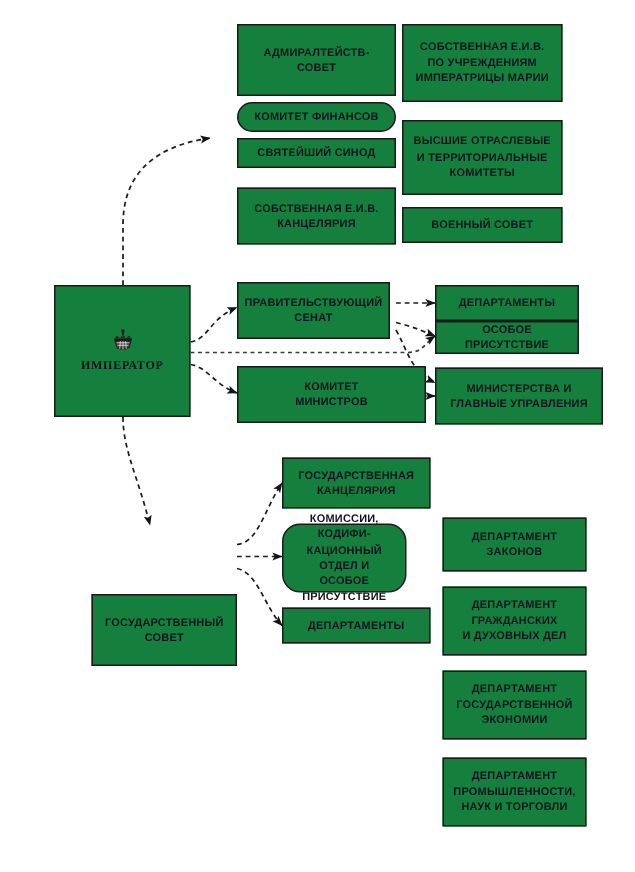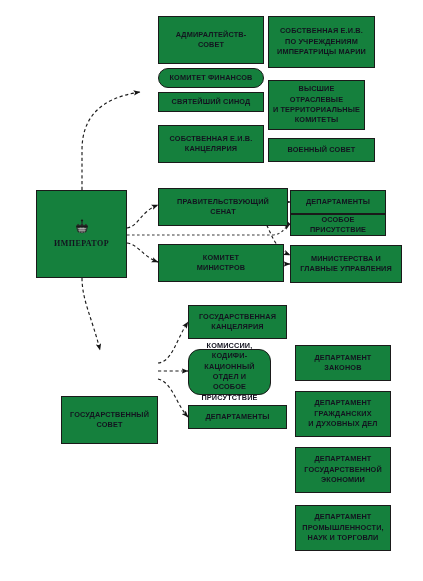--- a/index.html
+++ b/index.html
@@ -126,21 +126,21 @@
     <span class="label">СОБСТВЕННАЯ Е.И.В.
 КАНЦЕЛЯРИЯ</span>
   </div>
 
   <div class="node" style="left:268px; top:16px; width:107px; height:52px;">
     <span class="label">СОБСТВЕННАЯ Е.И.В.
 ПО УЧРЕЖДЕНИЯМ
 ИМПЕРАТРИЦЫ МАРИИ</span>
   </div>
 
-  <div class="node" style="left:268px; top:80px; width:97px; height:50px;">
+  <div class="node" style="left:268px; top:80px; width:107px; height:50px;">
     <span class="label">ВЫСШИЕ ОТРАСЛЕВЫЕ
 И ТЕРРИТОРИАЛЬНЫЕ
 КОМИТЕТЫ</span>
   </div>
 
   <div class="node node-emperor" style="left:36px; top:190px; width:91px; height:88px;">
     <span class="crown-icon">
       <svg viewBox="0 0 24 22" width="18" height="16" aria-hidden="true">
         <circle cx="12" cy="2.2" r="1.6" fill="#1a1a1a"></circle>
         <rect x="11.3" y="3.4" width="1.4" height="2.6" fill="#1a1a1a"></rect>
@@ -152,21 +152,21 @@
         <path d="M9.6 11.6 L9.0 18.6 M12 11.6 L12 19.3 M14.4 11.6 L15.0 18.6" stroke="#f2f2f2" stroke-width="0.65"></path>
       </svg>
     </span>
     <span class="label">ИМПЕРАТОР</span>
   </div>
 
   <div class="node" style="left:268px; top:138px; width:107px; height:24px;">
     <span class="label">ВОЕННЫЙ СОВЕТ</span>
   </div>
 
-  <div class="node" style="left:158px; top:188px; width:130px; height:38px;align-items:center;">
+  <div class="node" style="left:158px; top:188px; width:102px; height:38px;align-items:center;">
     <span class="label">ПРАВИТЕЛЬСТВУЮЩИЙ
 СЕНАТ</span>
   </div>
 
   <div class="node" style="left:158px; top:244px; width:126px; height:38px;">
     <span class="label">КОМИТЕТ
 МИНИСТРОВ</span>
   </div>
 
   <div class="node" style="left:290px; top:190px; width:96px; height:24px;">

